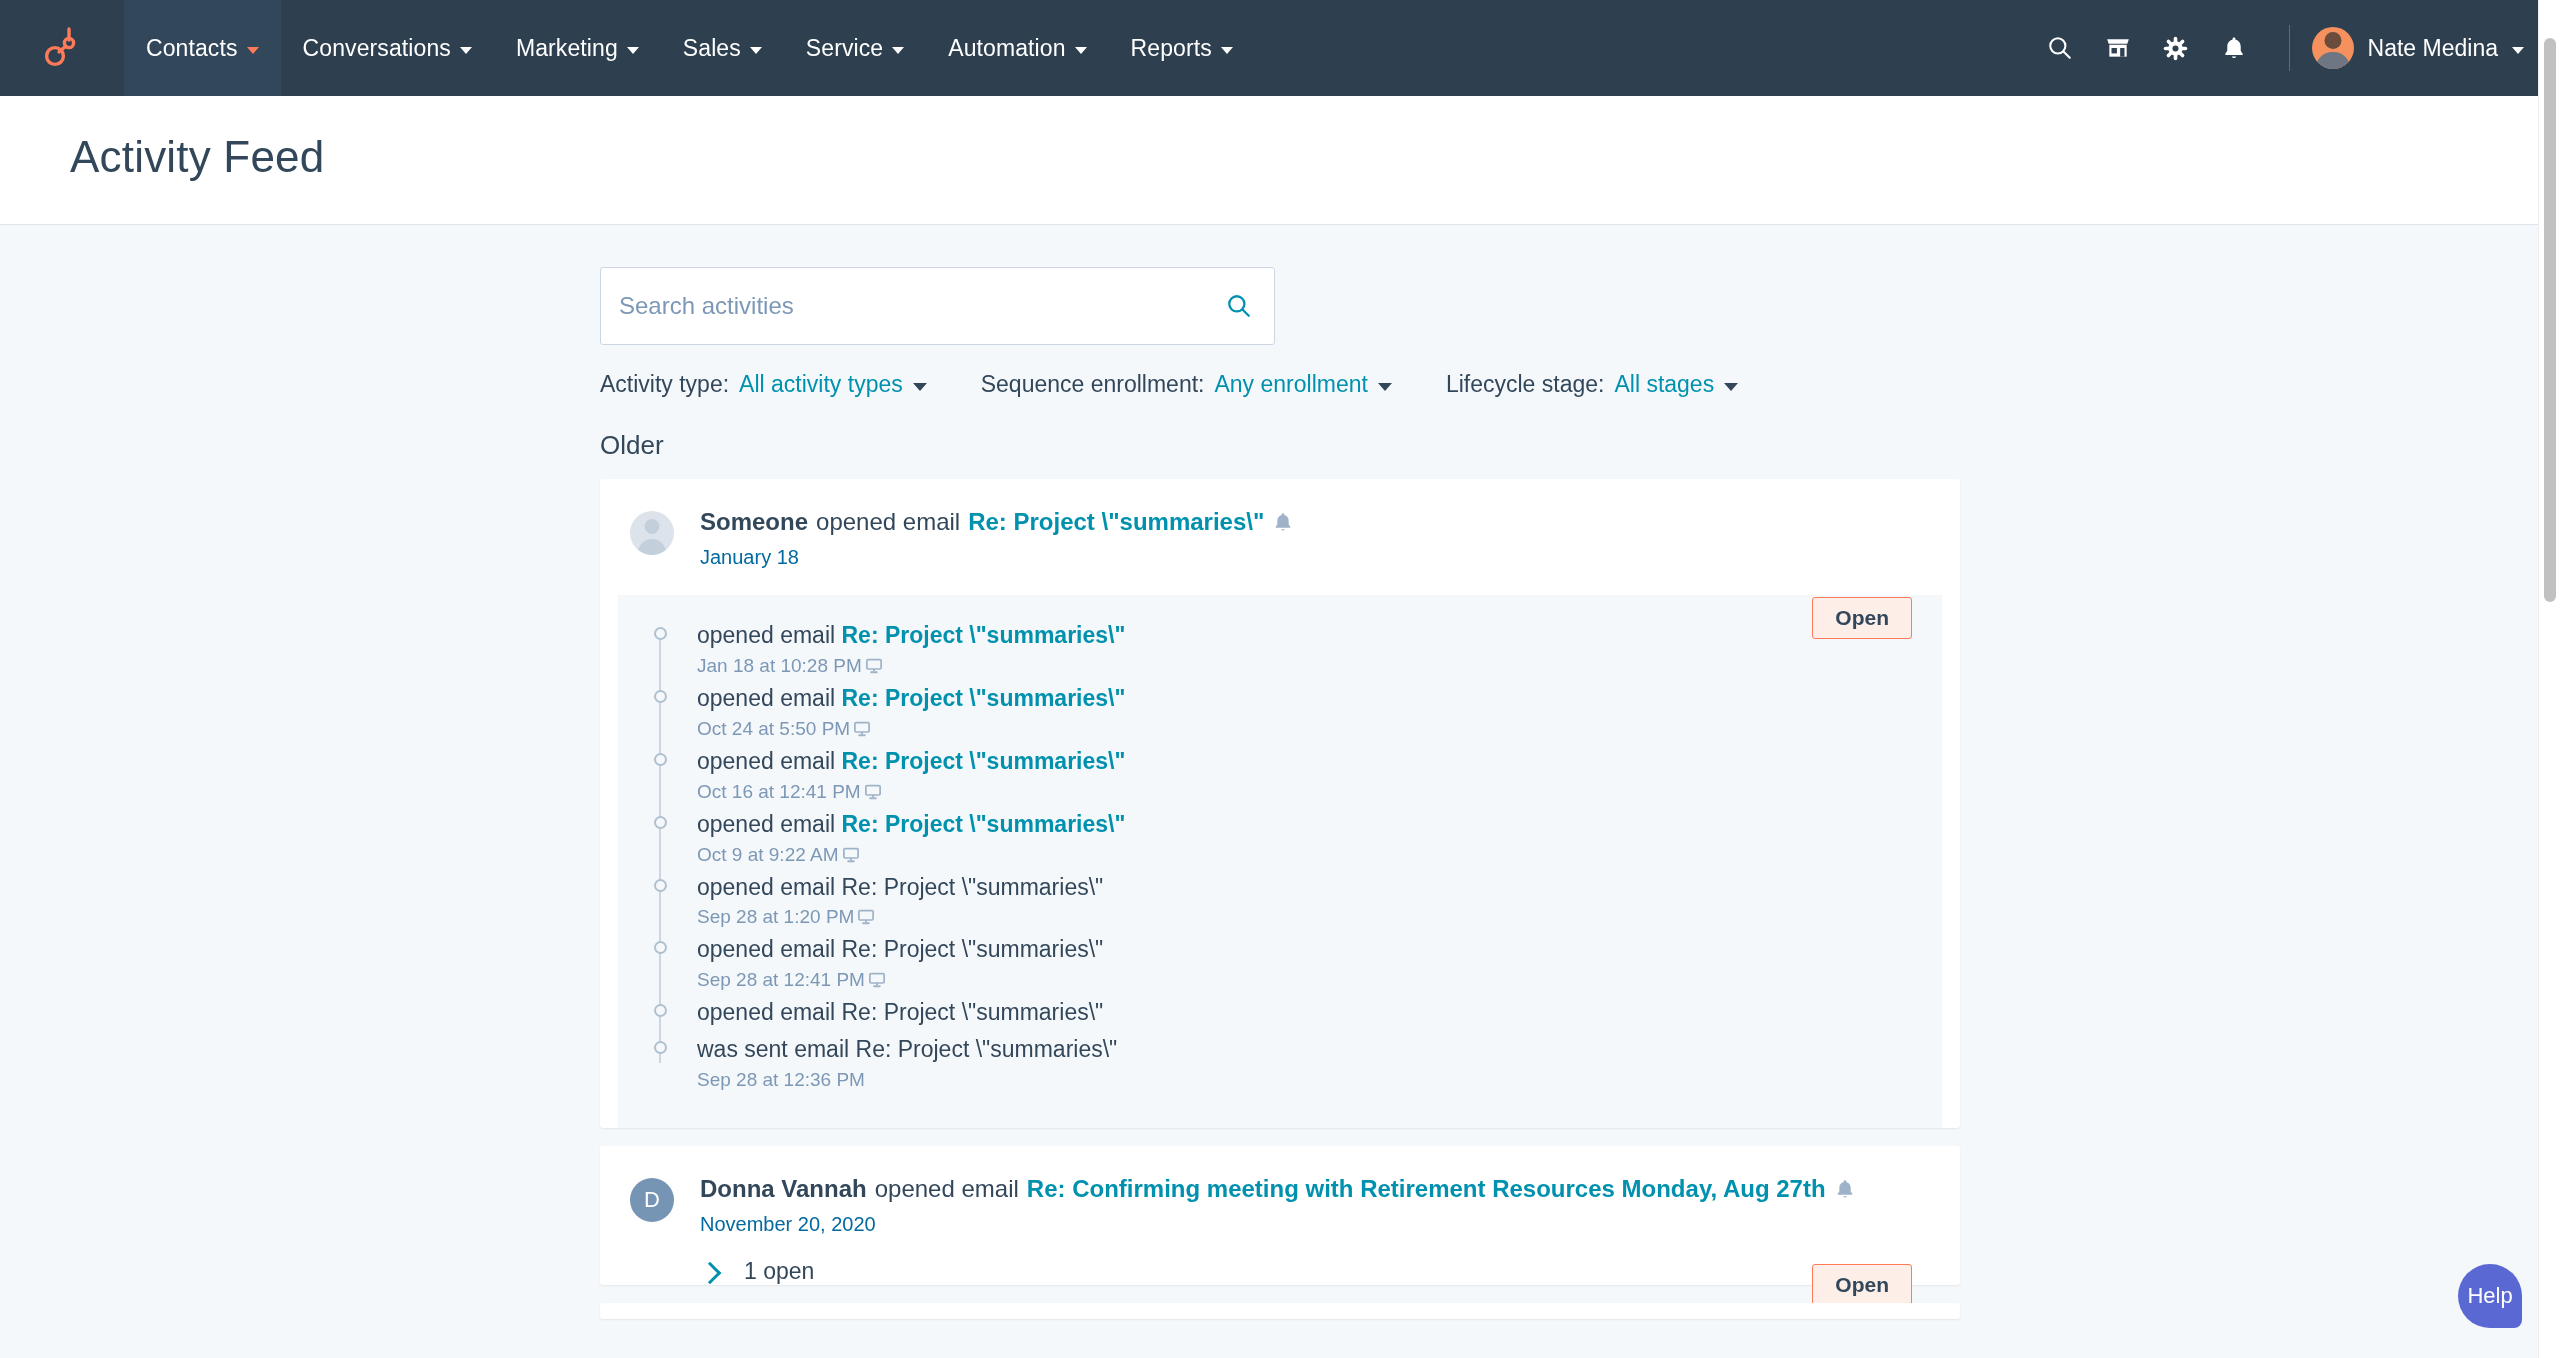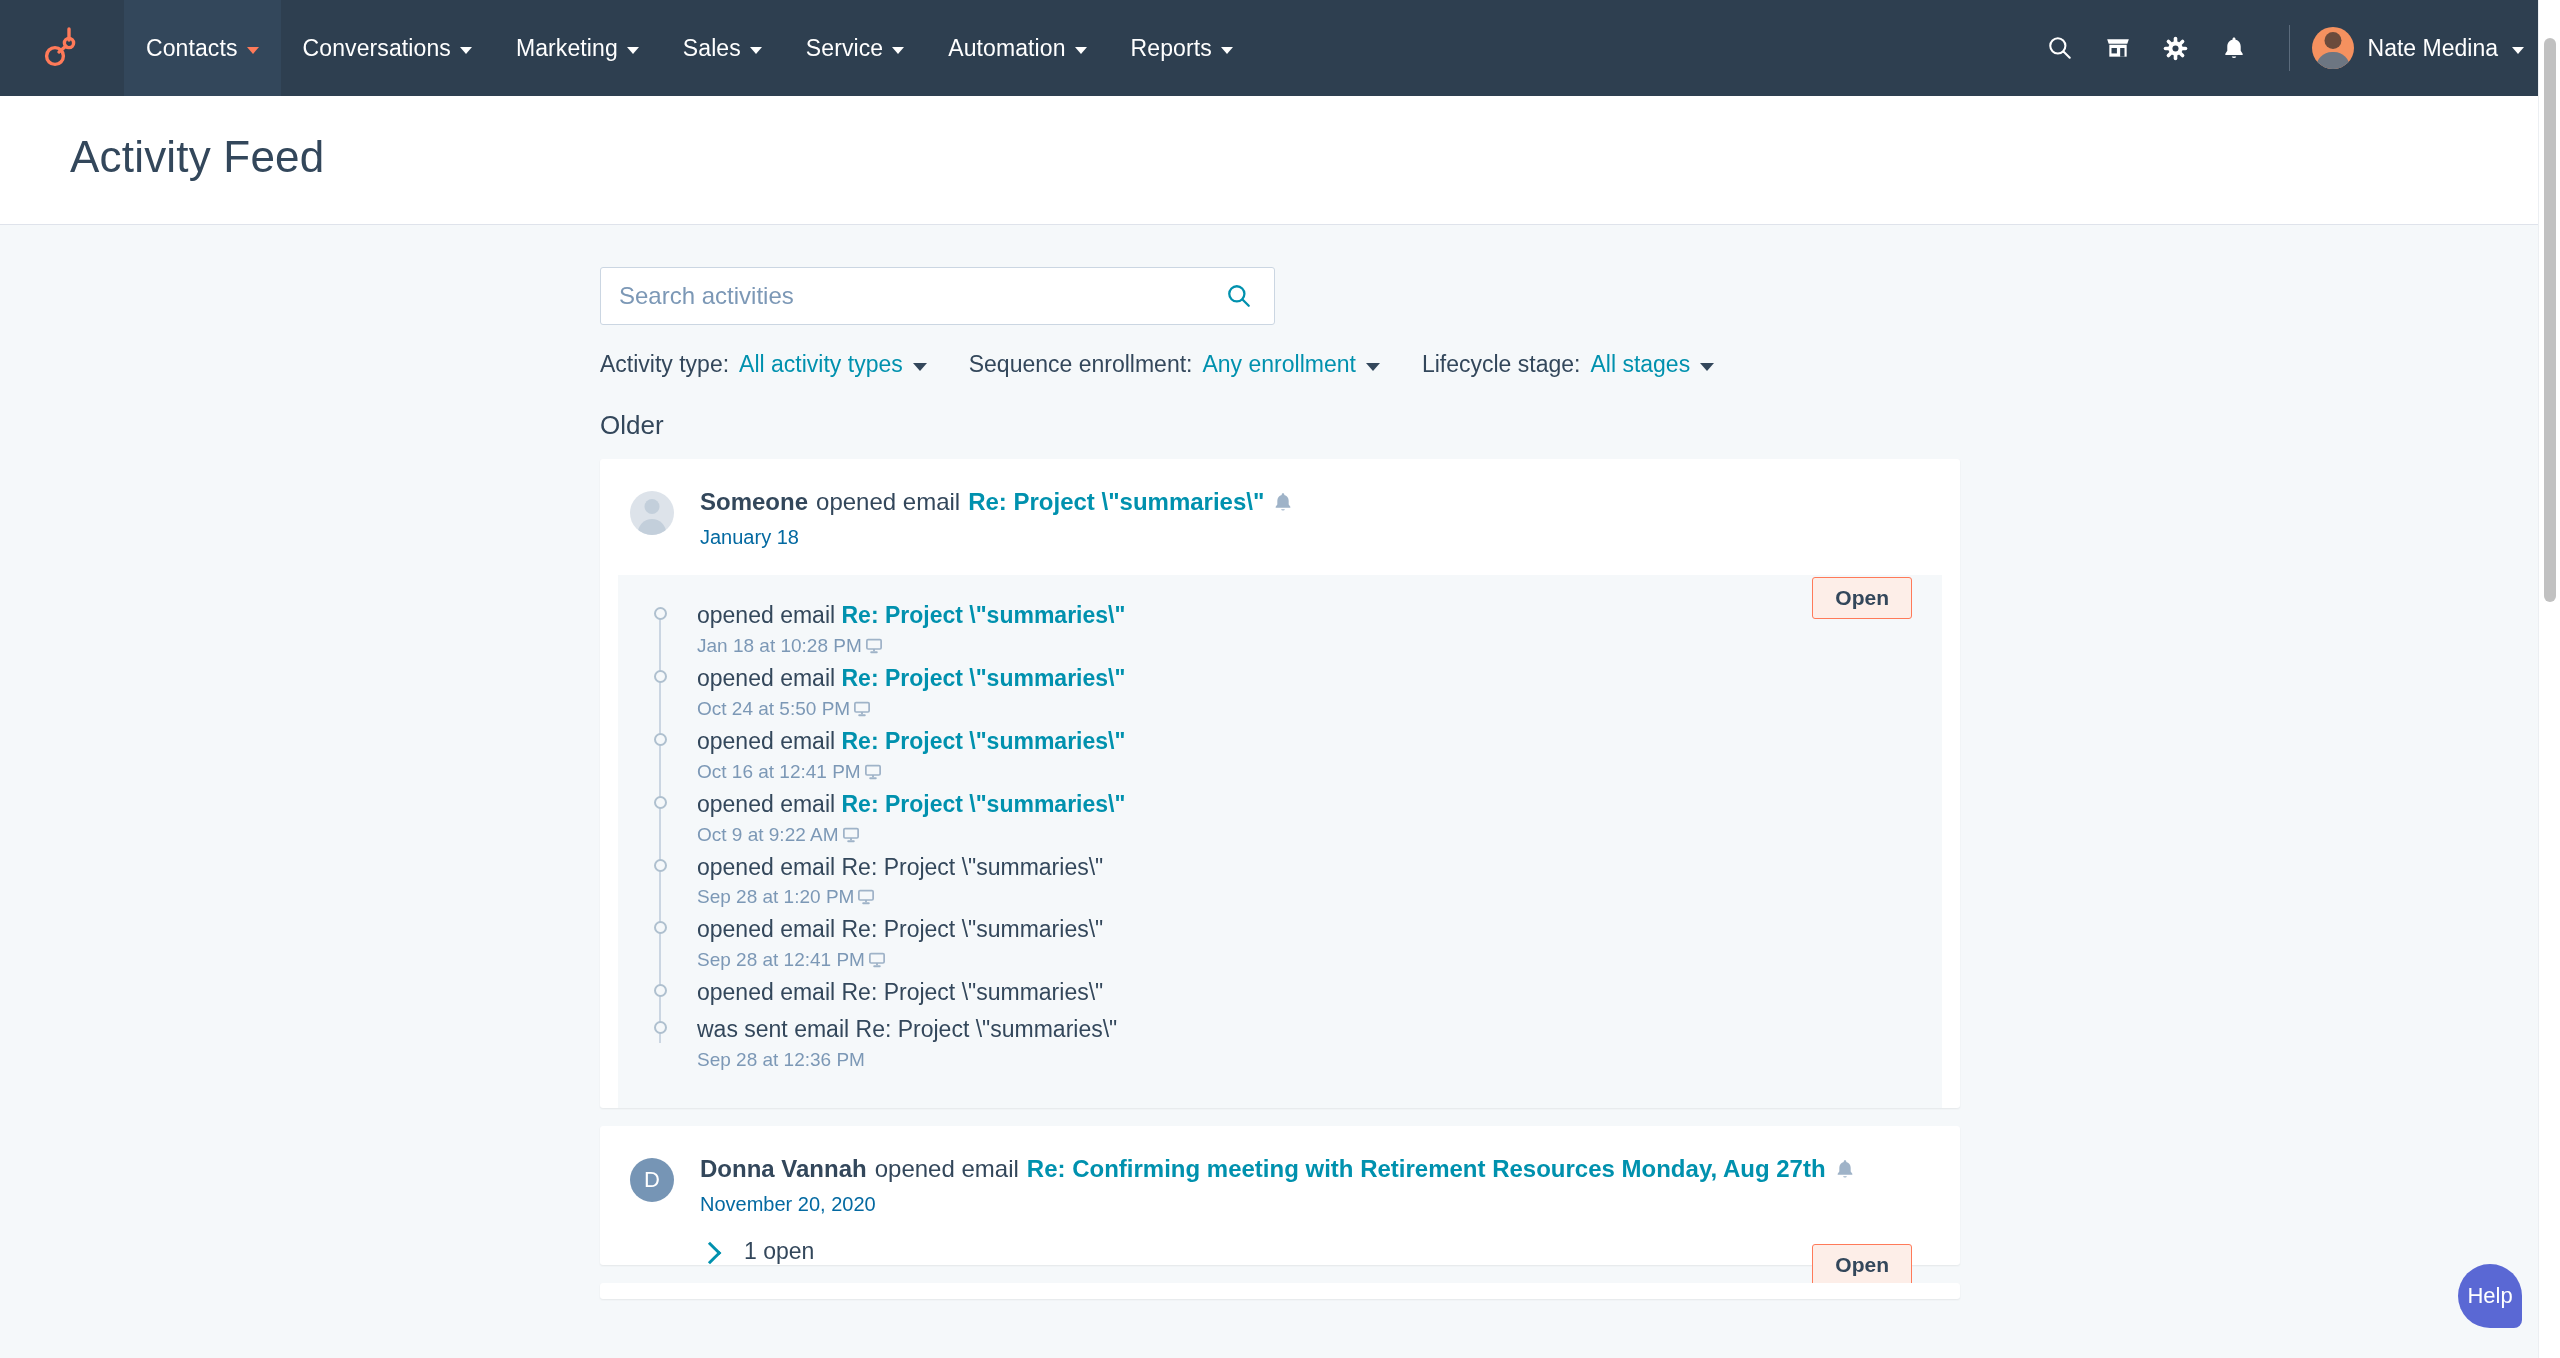--- a/index.html
+++ b/index.html
@@ -112,21 +112,21 @@
     overflow: hidden;
   }
   .content {
     width: 1360px;
     margin: 0 auto;
     padding-top: 42px;
   }
 
   .search-wrap {
     width: 675px;
-    height: 58px;
+    height: 78px;
     background: #fff;
     border: 1px solid #cbd6e2;
     border-radius: 3px;
     display: flex;
     align-items: center;
     padding: 0 22px 0 18px;
   }
   .search-input {
     flex: 1;
     border: none;
@@ -135,21 +135,21 @@
     color: #33475b;
     font-family: "Liberation Sans", sans-serif;
     background: transparent;
   }
   .search-input::placeholder { color: #7c98b6; }
 
   .filters {
     display: flex;
     align-items: center;
     margin-top: 26px;
-    gap: 4px;
+    gap: 16px;
     font-size: 23px;
     color: #33475b;
   }
   .filter-group { display: flex; align-items: center; gap: 10px; margin-right: 38px; }
   .filter-label { color: #33475b; }
   .filter-value {
     color: #0091ae;
     font-weight: normal;
     cursor: pointer;
     display: flex; align-items: center; gap: 10px;

